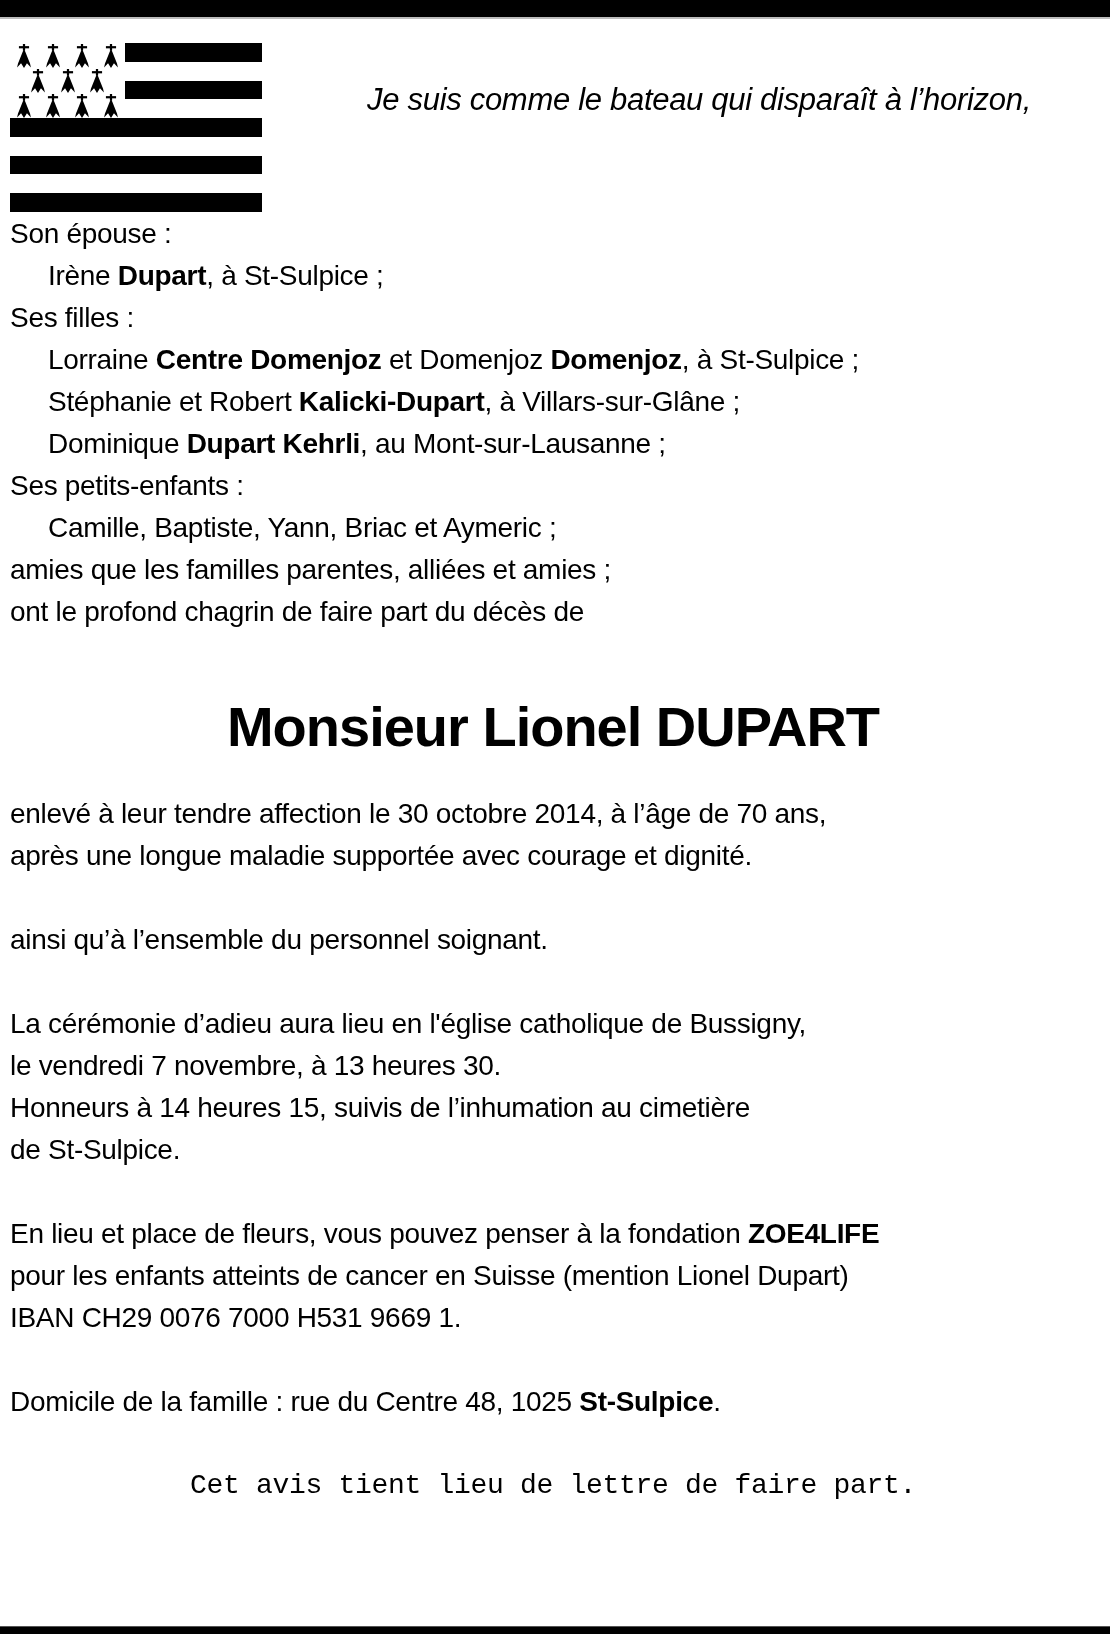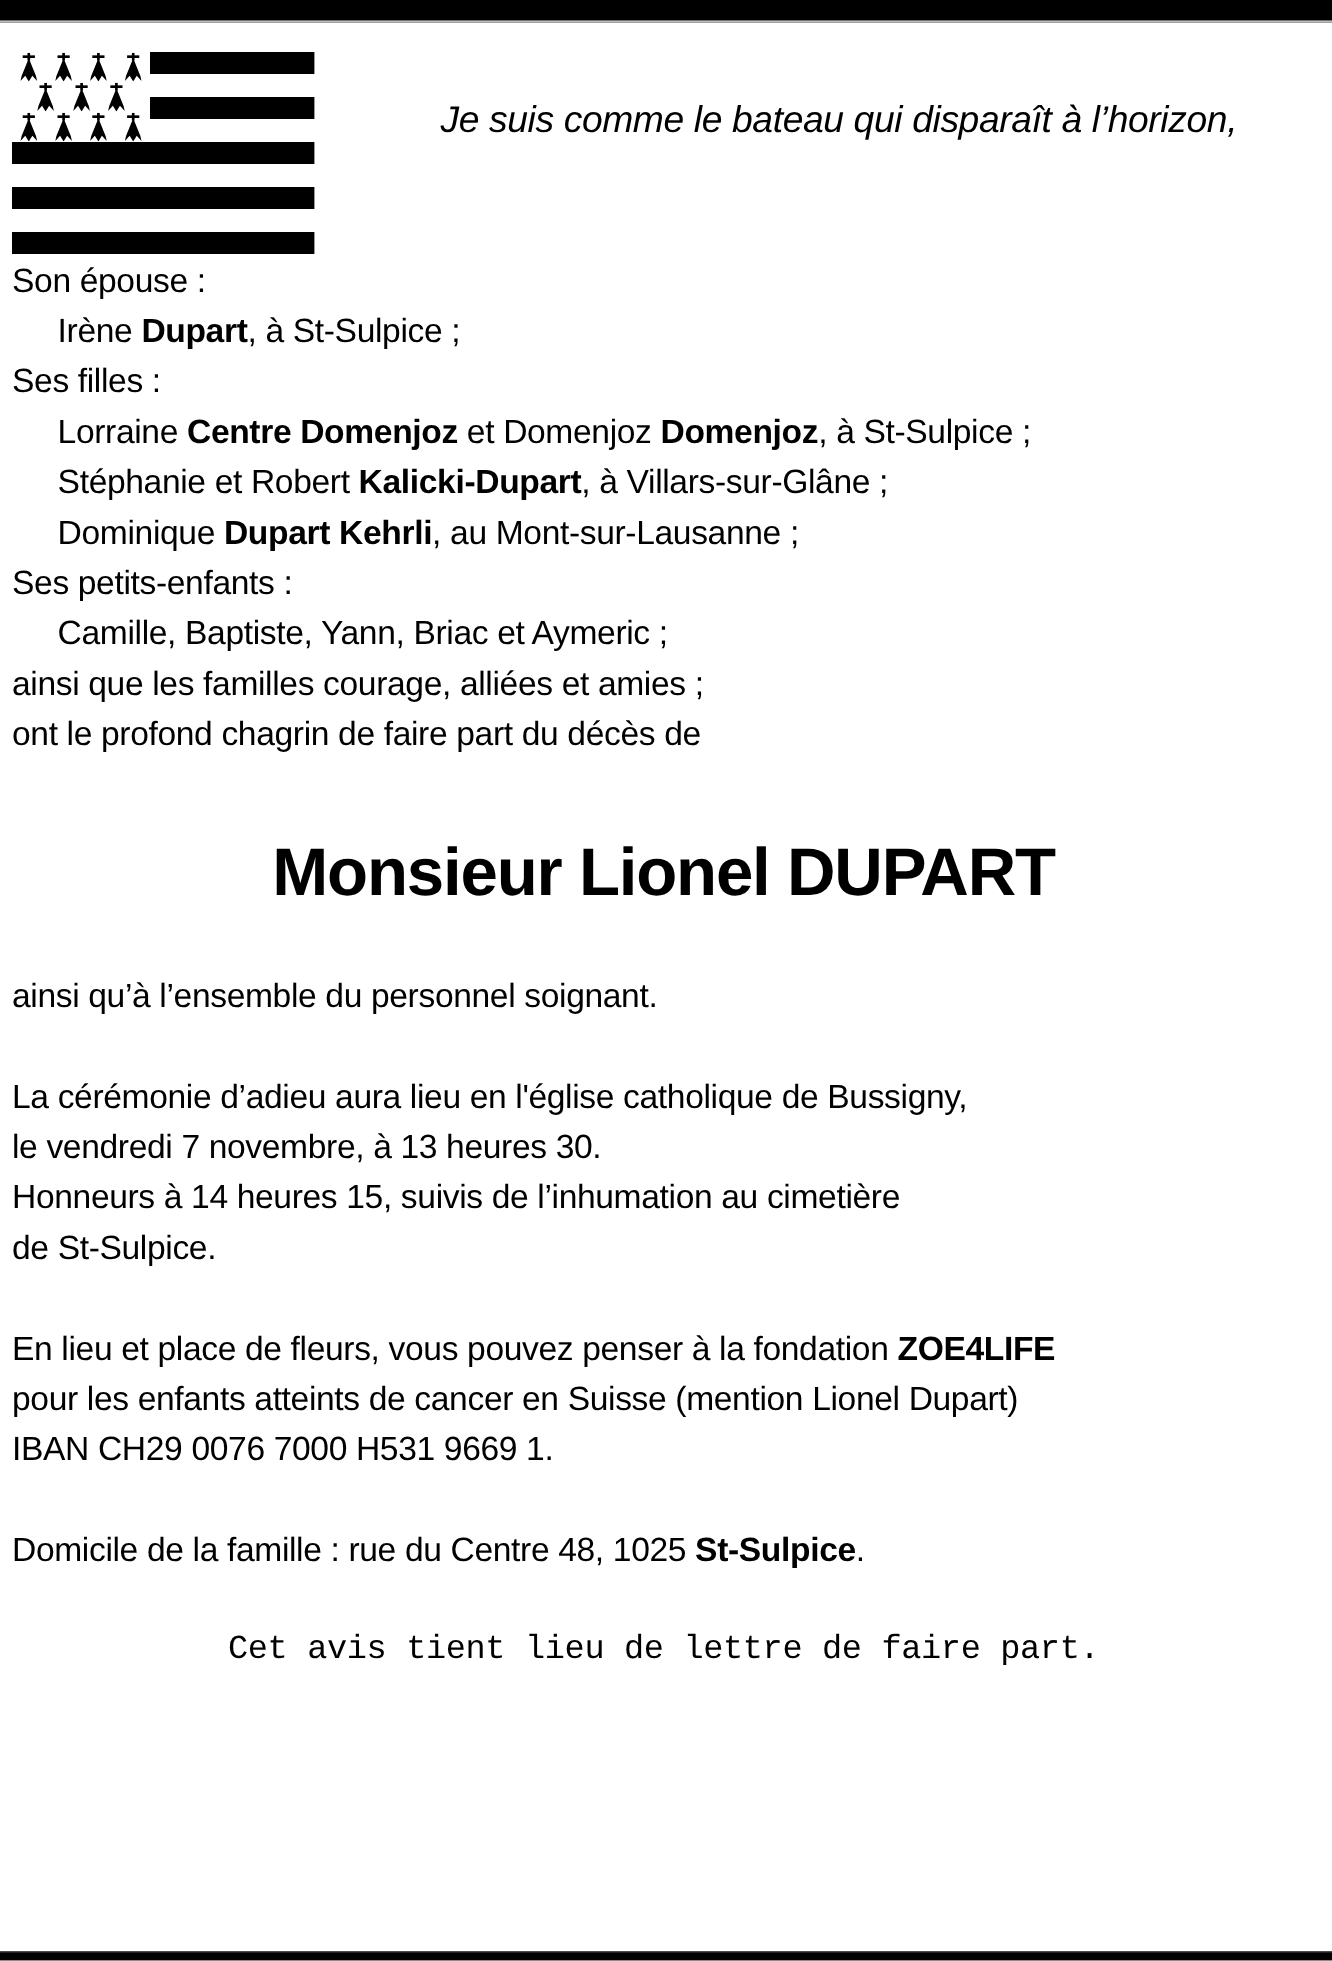--- a/index.html
+++ b/index.html
@@ -137,26 +137,30 @@
 
     <section>
         <div class="line"><span>Son épouse :</span></div>
         <div class="line indent"><span>Irène </span><b>Dupart</b><span>, à St-Sulpice ;</span></div>
         <div class="line"><span>Ses filles :</span></div>
         <div class="line indent"><span>Lorraine </span><b>Centre Domenjoz</b><span> et Domenjoz </span><b>Domenjoz</b><span>, à St-Sulpice ;</span></div>
         <div class="line indent"><span>Stéphanie et Robert </span><b>Kalicki-Dupart</b><span>, à Villars-sur-Glâne ;</span></div>
         <div class="line indent"><span>Dominique </span><b>Dupart Kehrli</b><span>, au Mont-sur-Lausanne ;</span></div>
         <div class="line"><span>Ses petits-enfants :</span></div>
         <div class="line indent"><span>Camille, Baptiste, Yann, Briac et Aymeric ;</span></div>
-        <div class="line"><span>ainsi que les familles courage, alliées et amies ;</span></div>
+        <div class="line"><span>amies que les familles parentes, alliées et amies ;</span></div>
         <div class="line"><span>ont le profond chagrin de faire part du décès de</span></div>
       </section>
 
     <h1 class="title">Monsieur Lionel DUPART</h1>
 
+    <section>
+        <div class="line"><span>enlevé à leur tendre affection le 30 octobre 2014, à l’âge de 70 ans,</span></div>
+        <div class="line"><span>après une longue maladie supportée avec courage et dignité.</span></div>
+      </section>
 
     <section class="gap">
         <div class="line"><span>ainsi qu’à l’ensemble du personnel soignant.</span></div>
       </section>
 
     <section class="gap">
         <div class="line"><span>La cérémonie d’adieu aura lieu en l'église catholique de Bussigny,</span></div>
         <div class="line"><span>le vendredi 7 novembre, à 13 heures 30.</span></div>
         <div class="line"><span>Honneurs à 14 heures 15, suivis de l’inhumation au cimetière</span></div>
         <div class="line"><span>de St-Sulpice.</span></div>

